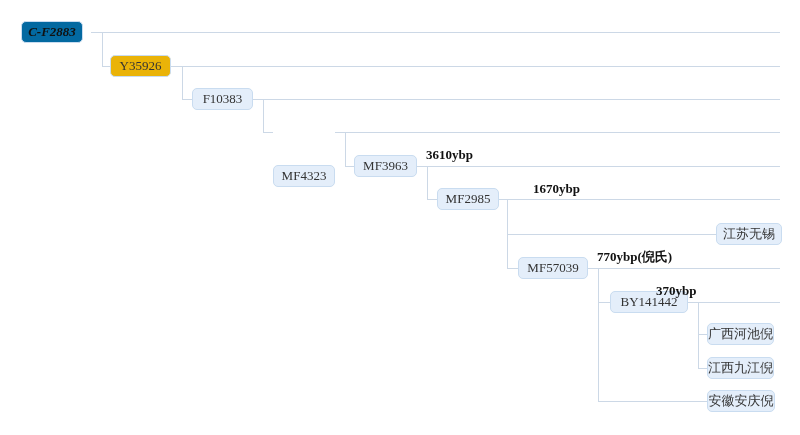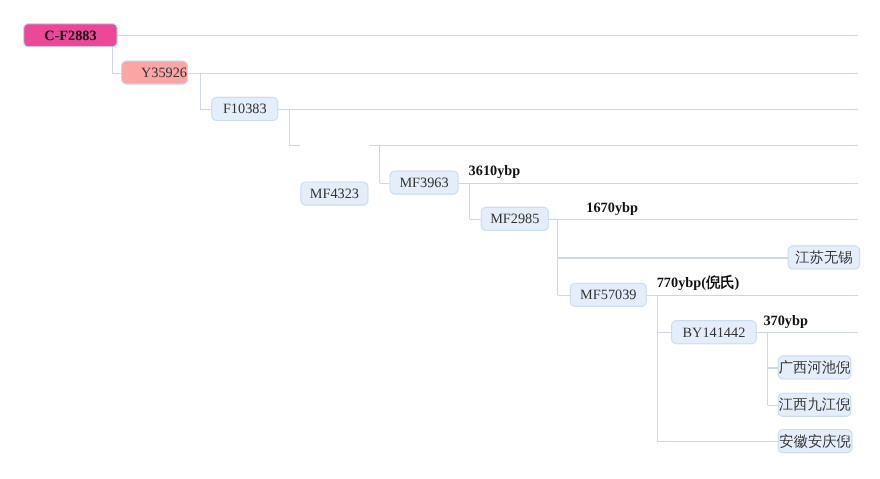--- a/index.html
+++ b/index.html
@@ -62,29 +62,29 @@
       <line x1="507" y1="199.5" x2="507" y2="268.5" stroke="#ccd8e6"></line>
       <line x1="507" y1="234.5" x2="716" y2="234.5" stroke="#ccd8e6"></line>
       <line x1="507" y1="268.5" x2="518" y2="268.5" stroke="#ccd8e6"></line>
       <line x1="598" y1="268.5" x2="598" y2="401.5" stroke="#ccd8e6"></line>
       <line x1="598" y1="302.5" x2="610" y2="302.5" stroke="#ccd8e6"></line>
       <line x1="598" y1="401.5" x2="707" y2="401.5" stroke="#ccd8e6"></line>
       <line x1="698" y1="302.5" x2="698" y2="368.5" stroke="#ccd8e6"></line>
       <line x1="698" y1="334.5" x2="707" y2="334.5" stroke="#ccd8e6"></line>
       <line x1="698" y1="368.5" x2="707" y2="368.5" stroke="#ccd8e6"></line>
     </svg>
-<div class="node bold" style="left: 21px; top: 21px; width: 86px; background: #ec4899; border-color: rgb(201, 220, 240);">C-F2883</div>
-    <div class="node" style="left: 110px; top: 55px; width: 61px; background: #fca5a5; border-color: rgb(201, 220, 240); text-align: right;">Y35926</div>
+<div class="node bold" style="left: 21px; top: 21px; width: 62px; background: #0369a1; border-color: rgb(201, 220, 240); font-style: italic;">C-F2883</div>
+    <div class="node" style="left: 110px; top: 55px; width: 61px; background: #eab308; border-color: rgb(201, 220, 240);">Y35926</div>
     <div class="node" style="left: 192px; top: 88px; width: 61px; background: rgb(228, 238, 250); border-color: rgb(201, 220, 240);">F10383</div>
     <div class="node" style="left: 273px; top: 121px; width: 62px; background: rgb(228, 238, 250); border-color: rgb(201, 220, 240); margin-top: 44px;">MF4323</div>
     <div class="node" style="left: 354px; top: 155px; width: 63px; background: rgb(228, 238, 250); border-color: rgb(201, 220, 240);">MF3963</div>
     <div class="node" style="left: 437px; top: 188px; width: 62px; background: rgb(228, 238, 250); border-color: rgb(201, 220, 240);">MF2985</div>
     <div class="node" style="left: 716px; top: 223px; width: 66px; background: rgb(228, 238, 250); border-color: rgb(201, 220, 240);">江苏无锡</div>
     <div class="node" style="left: 518px; top: 257px; width: 70px; background: rgb(228, 238, 250); border-color: rgb(201, 220, 240);">MF57039</div>
     <div class="node" style="left: 610px; top: 291px; width: 78px; background: rgb(228, 238, 250); border-color: rgb(201, 220, 240);">BY141442</div>
     <div class="node" style="left: 707px; top: 323px; width: 67px; background: rgb(228, 238, 250); border-color: rgb(201, 220, 240);">广西河池倪</div>
     <div class="node" style="left: 707px; top: 390px; width: 68px; background: rgb(228, 238, 250); border-color: rgb(201, 220, 240);">安徽安庆倪</div>
     <div class="node" style="left: 707px; top: 357px; width: 67px; background: rgb(228, 238, 250); border-color: rgb(201, 220, 240);">江西九江倪</div>
     <div class="age" style="left: 426px; top: 148px;">3610ybp</div>
     <div class="age" style="left: 508px; top: 182px; margin-left: 25px;">1670ybp</div>
     <div class="age" style="left: 597px; top: 250px; text-align: right;">770ybp(倪氏)</div>
-    <div class="age" style="left: 694px; top: 284px;">370ybp</div>
+    <div class="age" style="left: 656px; top: 284px;">370ybp</div>
   </div>
 
 </body></html>

